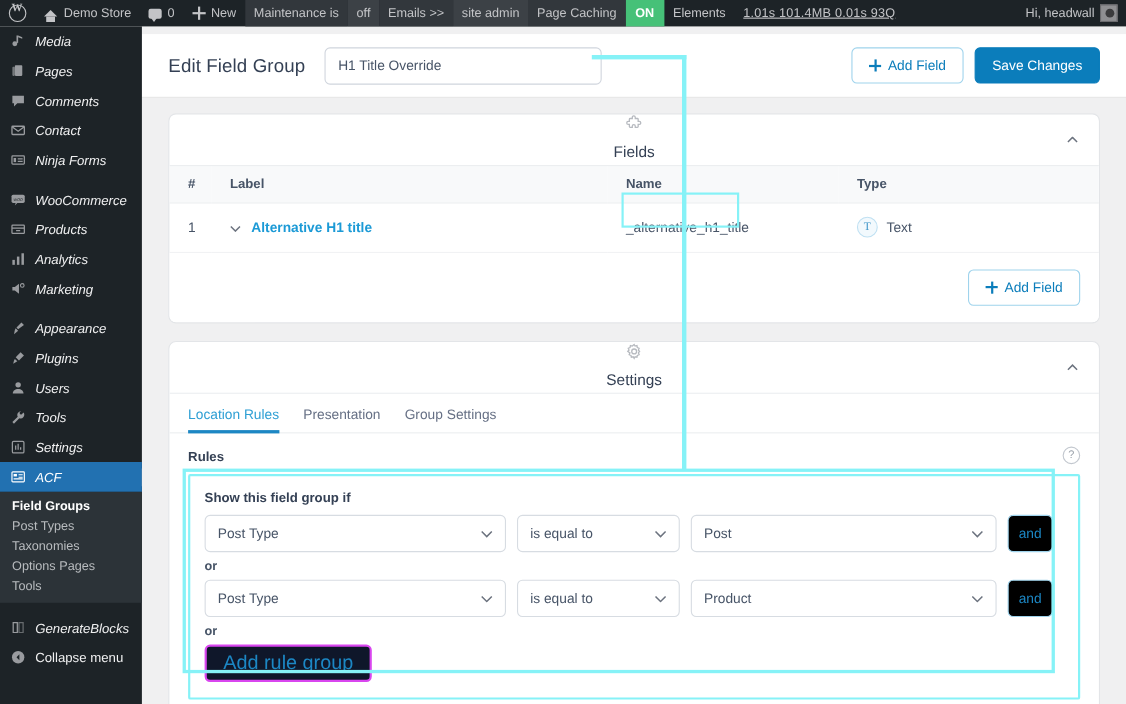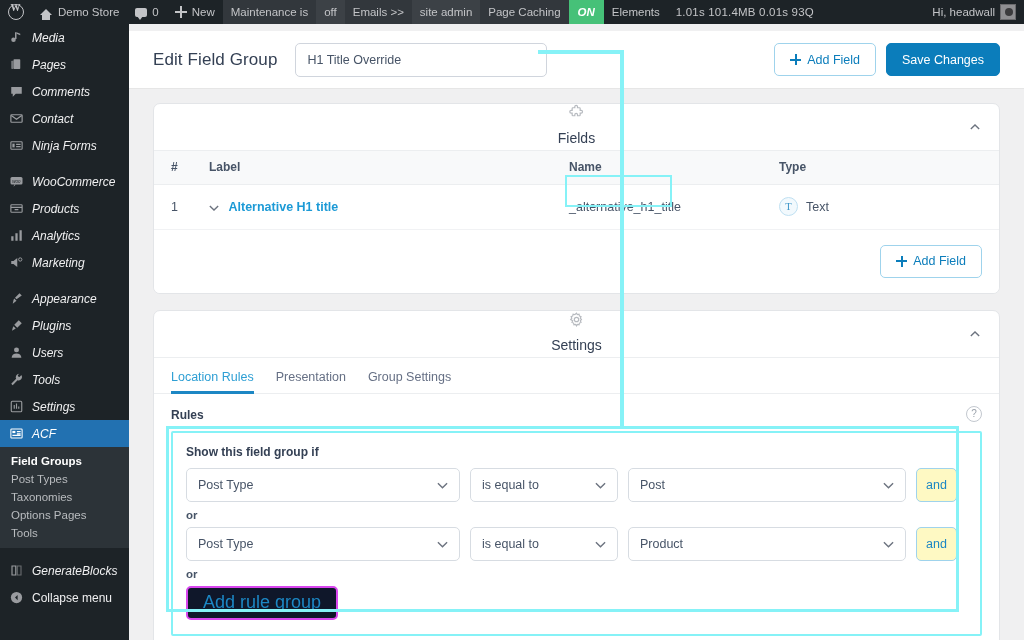--- a/index.html
+++ b/index.html
@@ -20,21 +20,21 @@
     z-index: 40;
   }
   .ab-item {
     display: flex; align-items: center; gap: 5px;
     padding: 0 8px; white-space: nowrap; color: #c3c4c7;
   }
   .ab-sep { background: #32373c; }
   .ab-sep2 { background: #3c4146; }
   .ab-on {
     background: #46c178; color: #fff; font-weight: bold;
-    padding: 0 9px; display: flex; align-items: center; font-style: italic;
+    padding: 0 9px; display: flex; align-items: center;
   }
   .ab-spacer { flex: 1 1 auto; }
   .wp-logo-glyph {
     width: 16px; height: 16px; border-radius: 50%;
     border: 1.6px solid #c3c4c7; position: relative;
     display: inline-block;
   }
   .wp-logo-glyph::before {
     content: "W"; position: absolute; top: -3px; left: 1.5px;
     font-size: 10px; font-weight: bold; color: #c3c4c7;
@@ -68,21 +68,21 @@
   .plus-glyph::after { left: 0; top: 5px; width: 12px; height: 2px; }
   .avatar-glyph {
     width: 16px; height: 16px; background: #8f8f92;
     border: 1px solid #6b6b6e; display: inline-block;
     position: relative; overflow: hidden;
   }
   .avatar-glyph::after {
     content: ""; position: absolute; left: 4px; top: 3px;
     width: 8px; height: 8px; border-radius: 50%; background: #3b3b3d;
   }
-  .perf-nums { letter-spacing: .2px; }
+  .perf-nums { letter-spacing: .2px; text-decoration: underline; }
 
   
   #sidebar {
     position: absolute; top: 24px; left: 0;
     width: 129px; height: 616px;
     background: #1d2327; color: #f0f0f1;
     font-size: 12px; z-index: 30;
   }
   .menu-item {
     display: flex; align-items: center; gap: 8px;
@@ -255,21 +255,21 @@
   }
   .sel .caret {
     position: absolute; right: 11px; top: 50%; margin-top: -3px;
     width: 11px; height: 7px;
   }
   .sel-1 { width: 274px; }
   .sel-2 { width: 148px; }
   .sel-3 { width: 278px; }
   .and-btn {
     width: 41px; height: 34px; border: 1px solid #9fd3ec; border-radius: 5px;
-    background: #fef9c3; color: #1c87c4; font-size: 12.5px;
+    background: #000000; color: #1c87c4; font-size: 12.5px;
     display: flex; align-items: center; justify-content: center;
   }
   .or-label {
     font-size: 11.5px; font-weight: bold; color: #475467;
     margin: 7px 0 6px 0;
   }
   .add-rule-btn {
     height: 34px; border: 2px solid #d946ef; border-radius: 5px;
     background: #0f172a; color: #1c87c4; font-size: 18px;
     display: inline-flex; align-items: center; padding: 0 15px;

